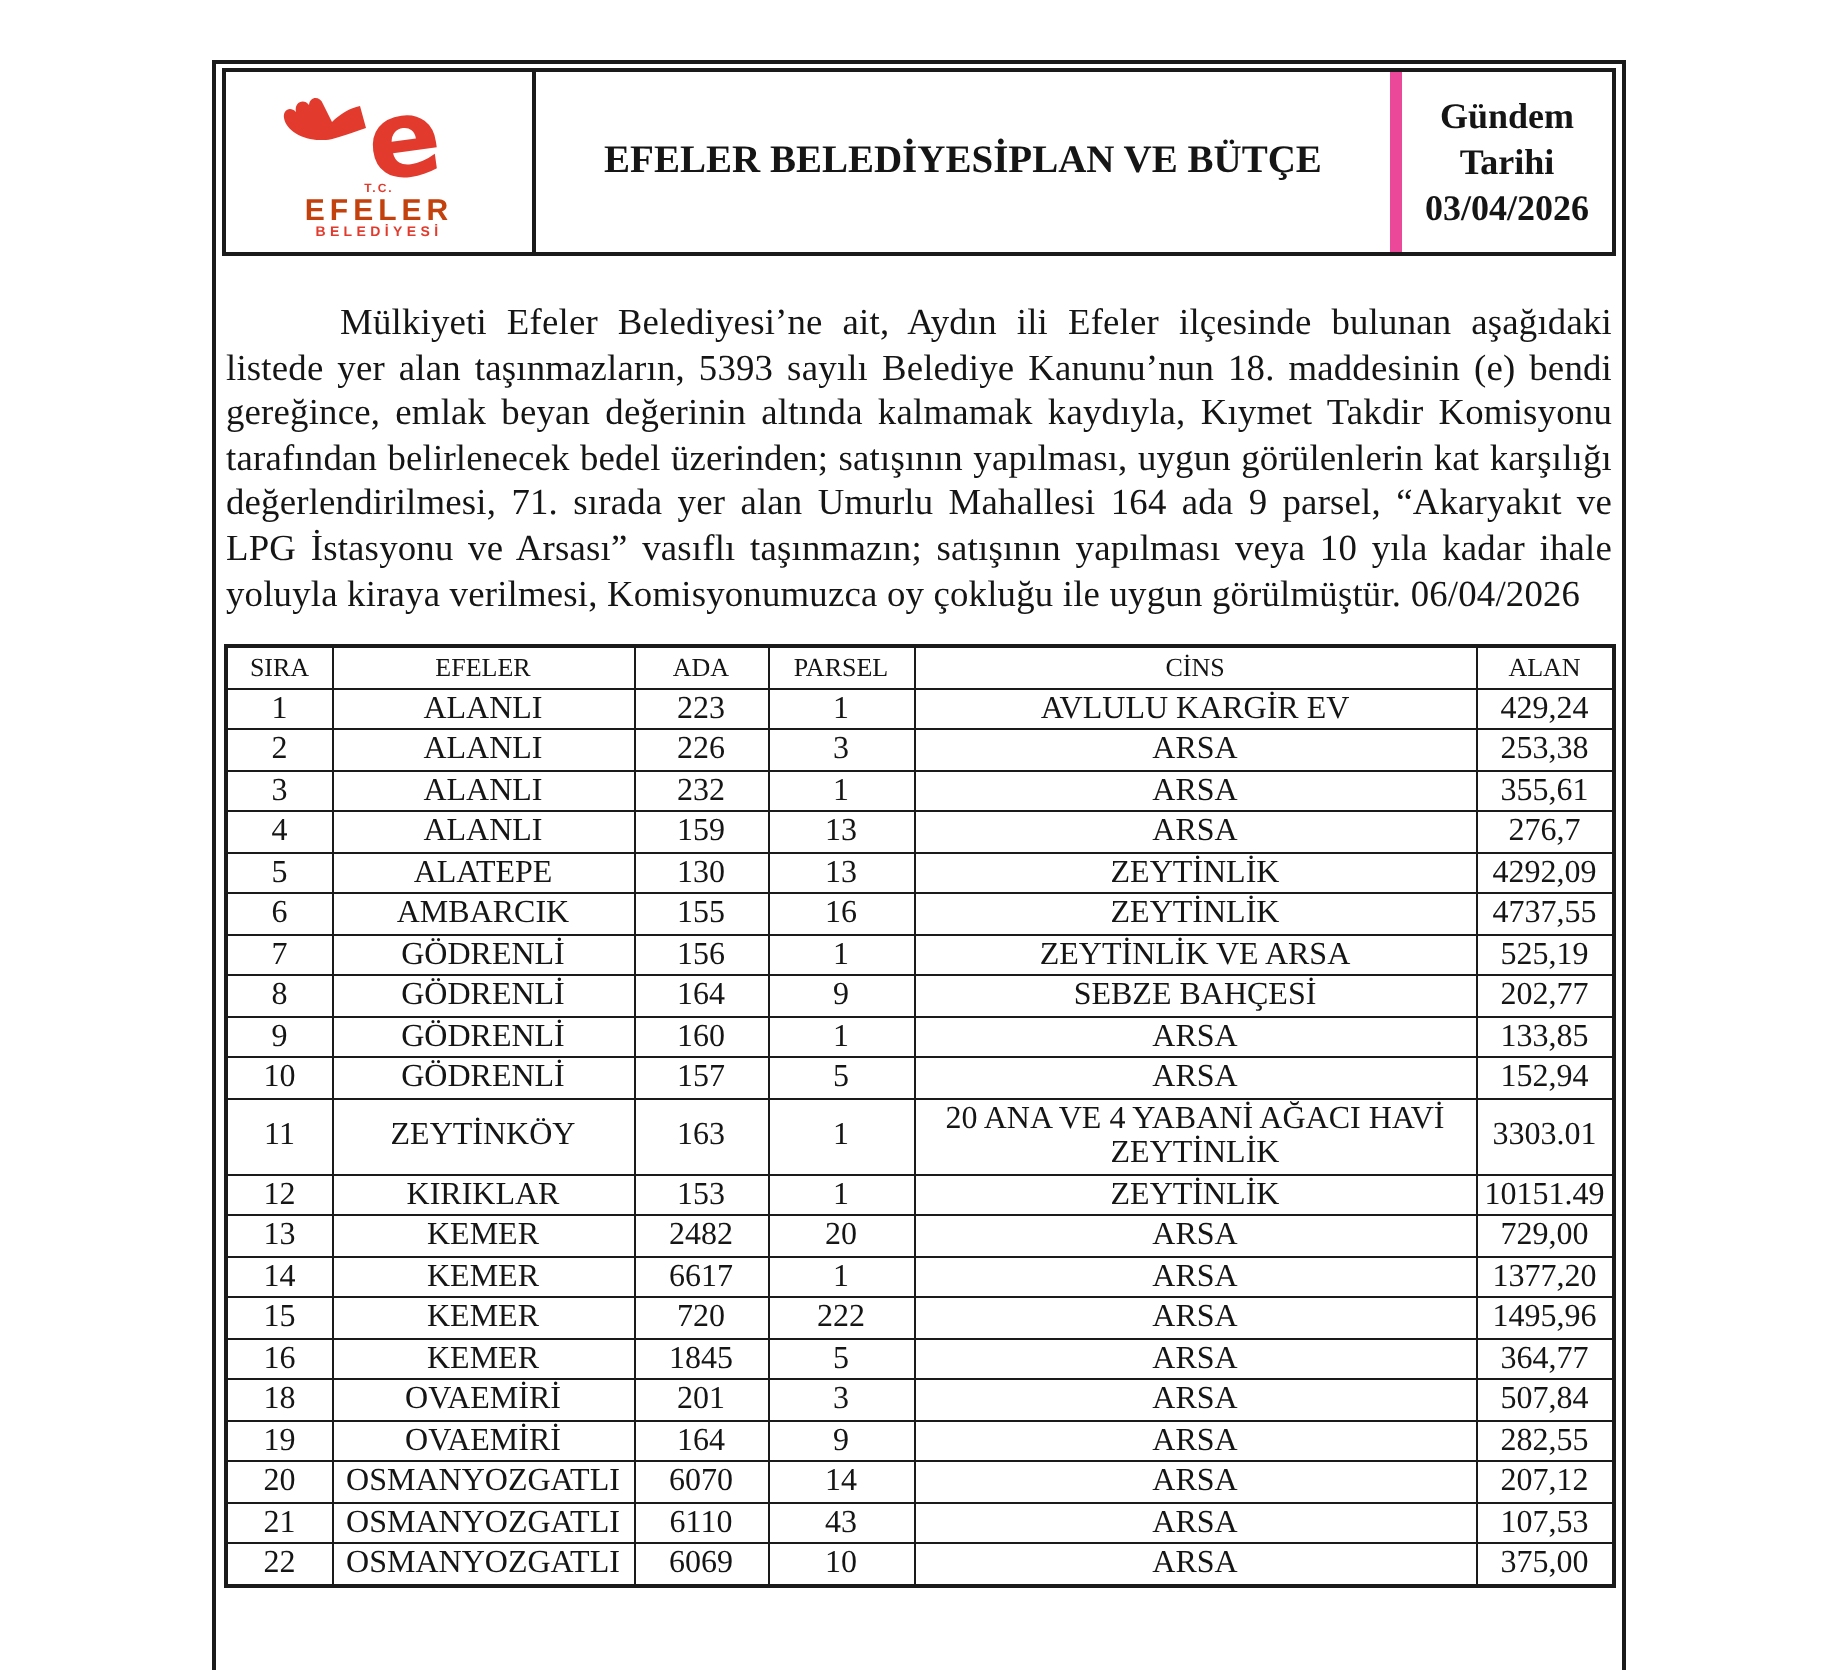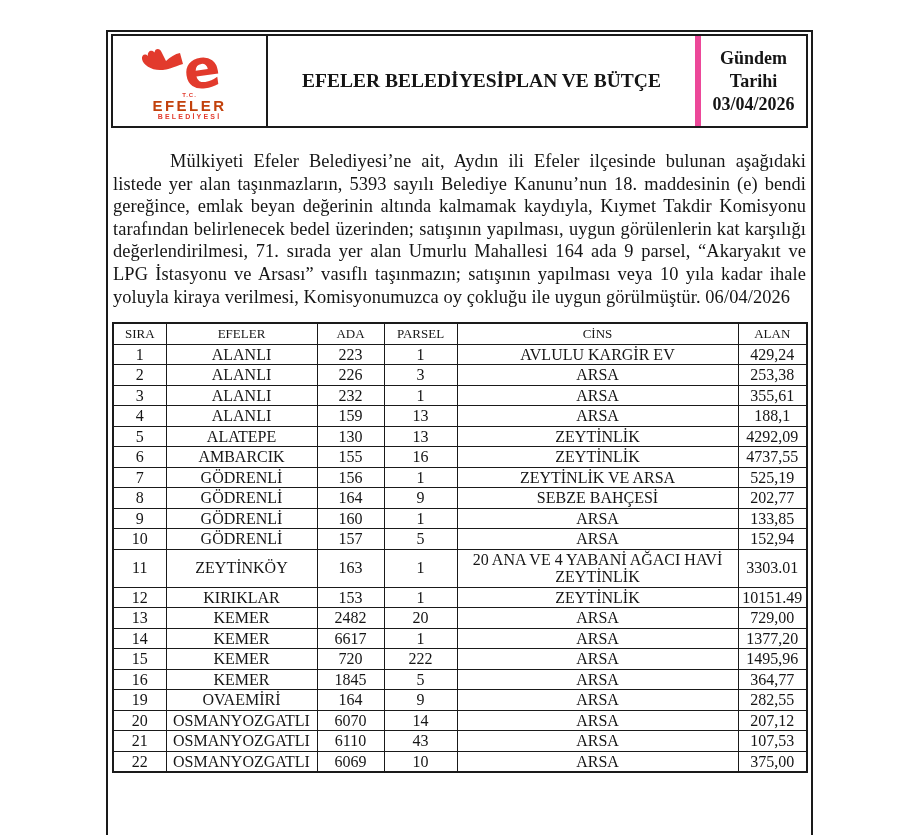--- a/index.html
+++ b/index.html
@@ -132,21 +132,21 @@
           <td>1</td>
           <td>ARSA</td>
           <td>355,61</td>
         </tr>
         <tr>
           <td>4</td>
           <td>ALANLI</td>
           <td>159</td>
           <td>13</td>
           <td>ARSA</td>
-          <td>188,1</td>
+          <td>276,7</td>
         </tr>
         <tr>
           <td>5</td>
           <td>ALATEPE</td>
           <td>130</td>
           <td>13</td>
           <td>ZEYTİNLİK</td>
           <td>4292,09</td>
         </tr>
         <tr>
@@ -231,20 +231,28 @@
         </tr>
         <tr>
           <td>16</td>
           <td>KEMER</td>
           <td>1845</td>
           <td>5</td>
           <td>ARSA</td>
           <td>364,77</td>
         </tr>
         <tr>
+          <td>18</td>
+          <td>OVAEMİRİ</td>
+          <td>201</td>
+          <td>3</td>
+          <td>ARSA</td>
+          <td>507,84</td>
+        </tr>
+        <tr>
           <td>19</td>
           <td>OVAEMİRİ</td>
           <td>164</td>
           <td>9</td>
           <td>ARSA</td>
           <td>282,55</td>
         </tr>
         <tr>
           <td>20</td>
           <td>OSMANYOZGATLI</td>

